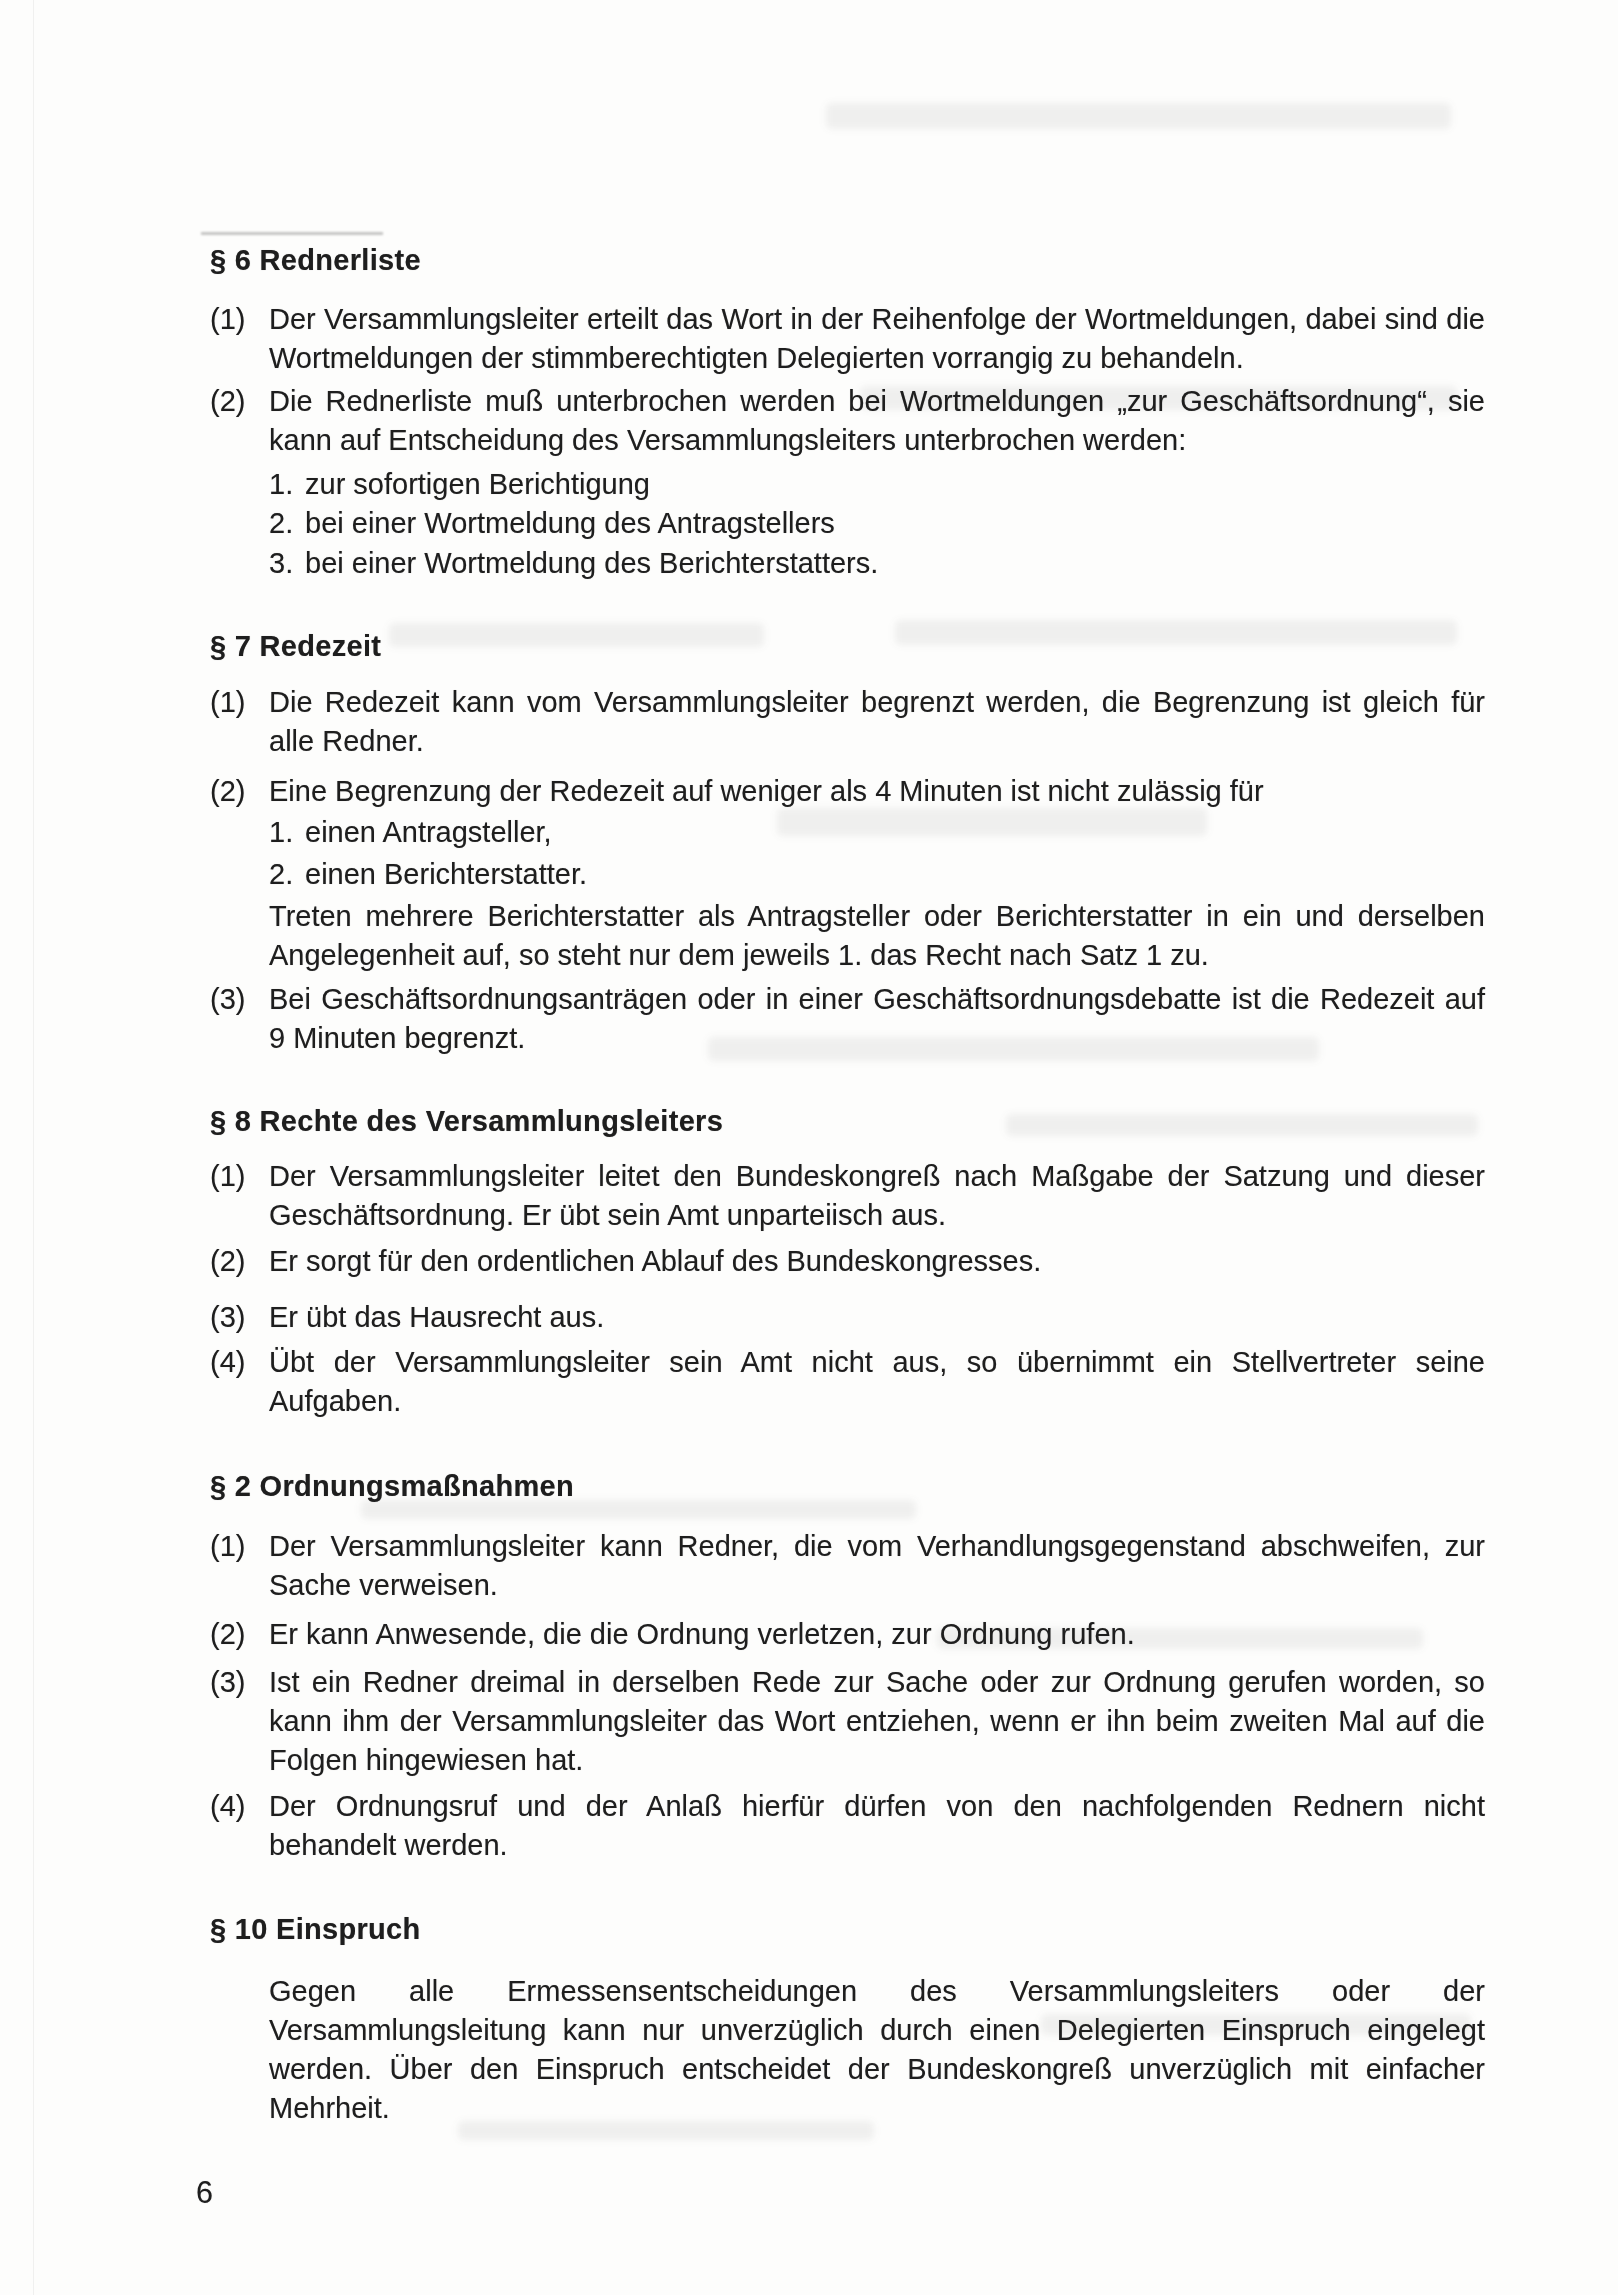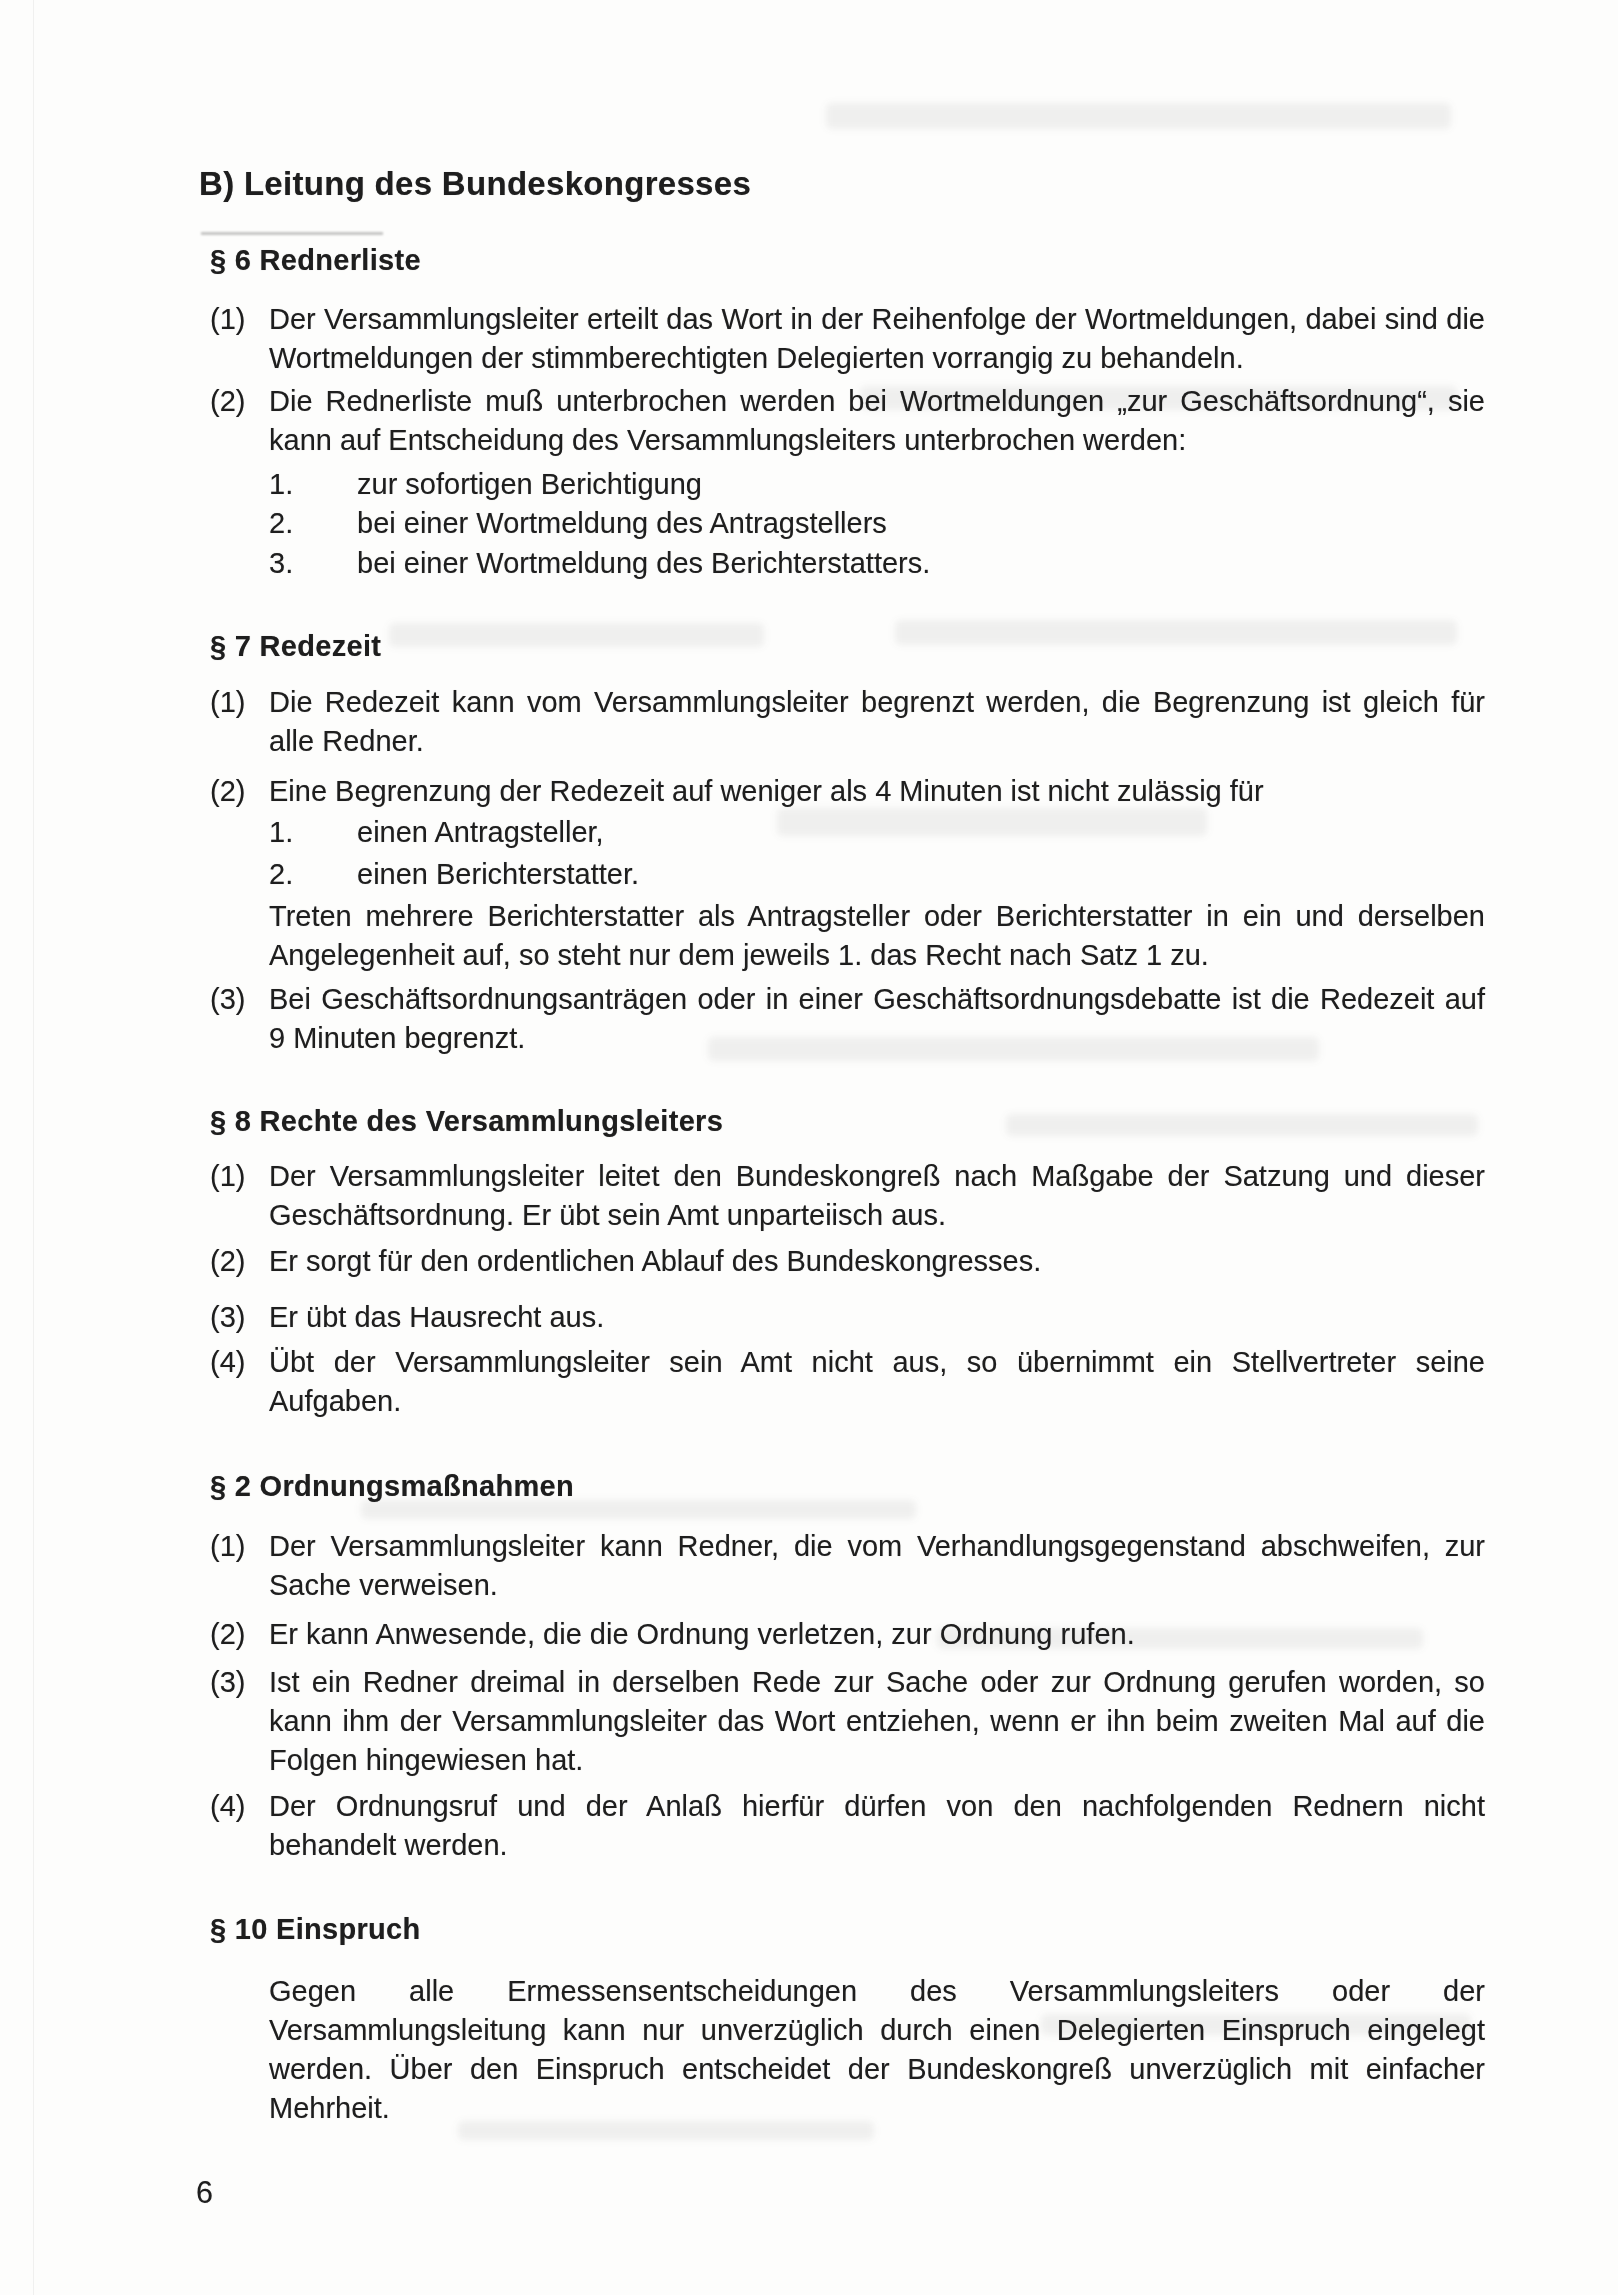--- a/index.html
+++ b/index.html
@@ -83,21 +83,21 @@
     line-height: 39px;
     text-shadow: 0 0 0.7px rgba(25,25,25,0.38);
   }
   .subitem .num {
     position: absolute;
     left: 0;
     top: 0;
   }
   .subitem .ptxt {
     display: block;
-    margin-left: 88px;
+    margin-left: 36px;
   }
   .page-number {
     position: absolute;
     left: 196px;
     top: 2175px;
     font-size: 30.5px;
     text-shadow: 0 0 0.7px rgba(25,25,25,0.38);
   }
   
   .ghost {
@@ -120,21 +120,20 @@
   <div class="ghost" style="left:389px;  top:623px;  width:375px; height:23.6px;"></div>
   <div class="ghost" style="left:895px; top:620px;  width:562px; height:25px;"></div>
   <div class="ghost" style="left:777px; top:808px; width:430px; height:28px;"></div>
   <div class="ghost" style="left:708px; top:1037px; width:611px; height:23.6px;"></div>
   <div class="ghost" style="left:1006px; top:1114px; width:472px; height:22px;"></div>
   <div class="ghost" style="left:361px;  top:1500px; width:555px; height:19.4px;"></div>
   <div class="ghost" style="left:937px; top:1628px; width:486px; height:21px;"></div>
   <div class="ghost" style="left:1041px; top:2014px; width:430px; height:21px;"></div>
   <div class="ghost" style="left:458px;  top:2121px; width:416px; height:19.4px;"></div>
 
-  <div class="doc-title">B) Leitung des Bundeskongresses</div>
   <div class="title-underline"></div>
 
   <div class="sec-heading" style="top:244px;">§ 6 Rednerliste</div>
 
   <div class="para" style="top:300px;">
     <span class="num">(1)</span>
     <span class="ptxt">Der Versammlungsleiter erteilt das Wort in der Reihenfolge der Wortmeldungen, dabei sind die Wortmeldungen der stimmberechtigten Delegierten vorrangig zu behandeln.</span>
   </div>
   <div class="para" style="top:382px;">
     <span class="num">(2)</span>

